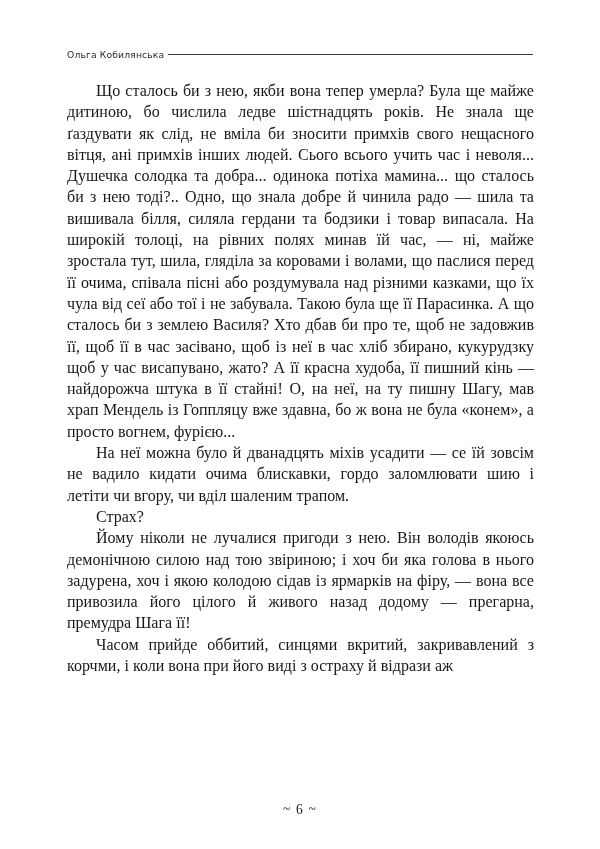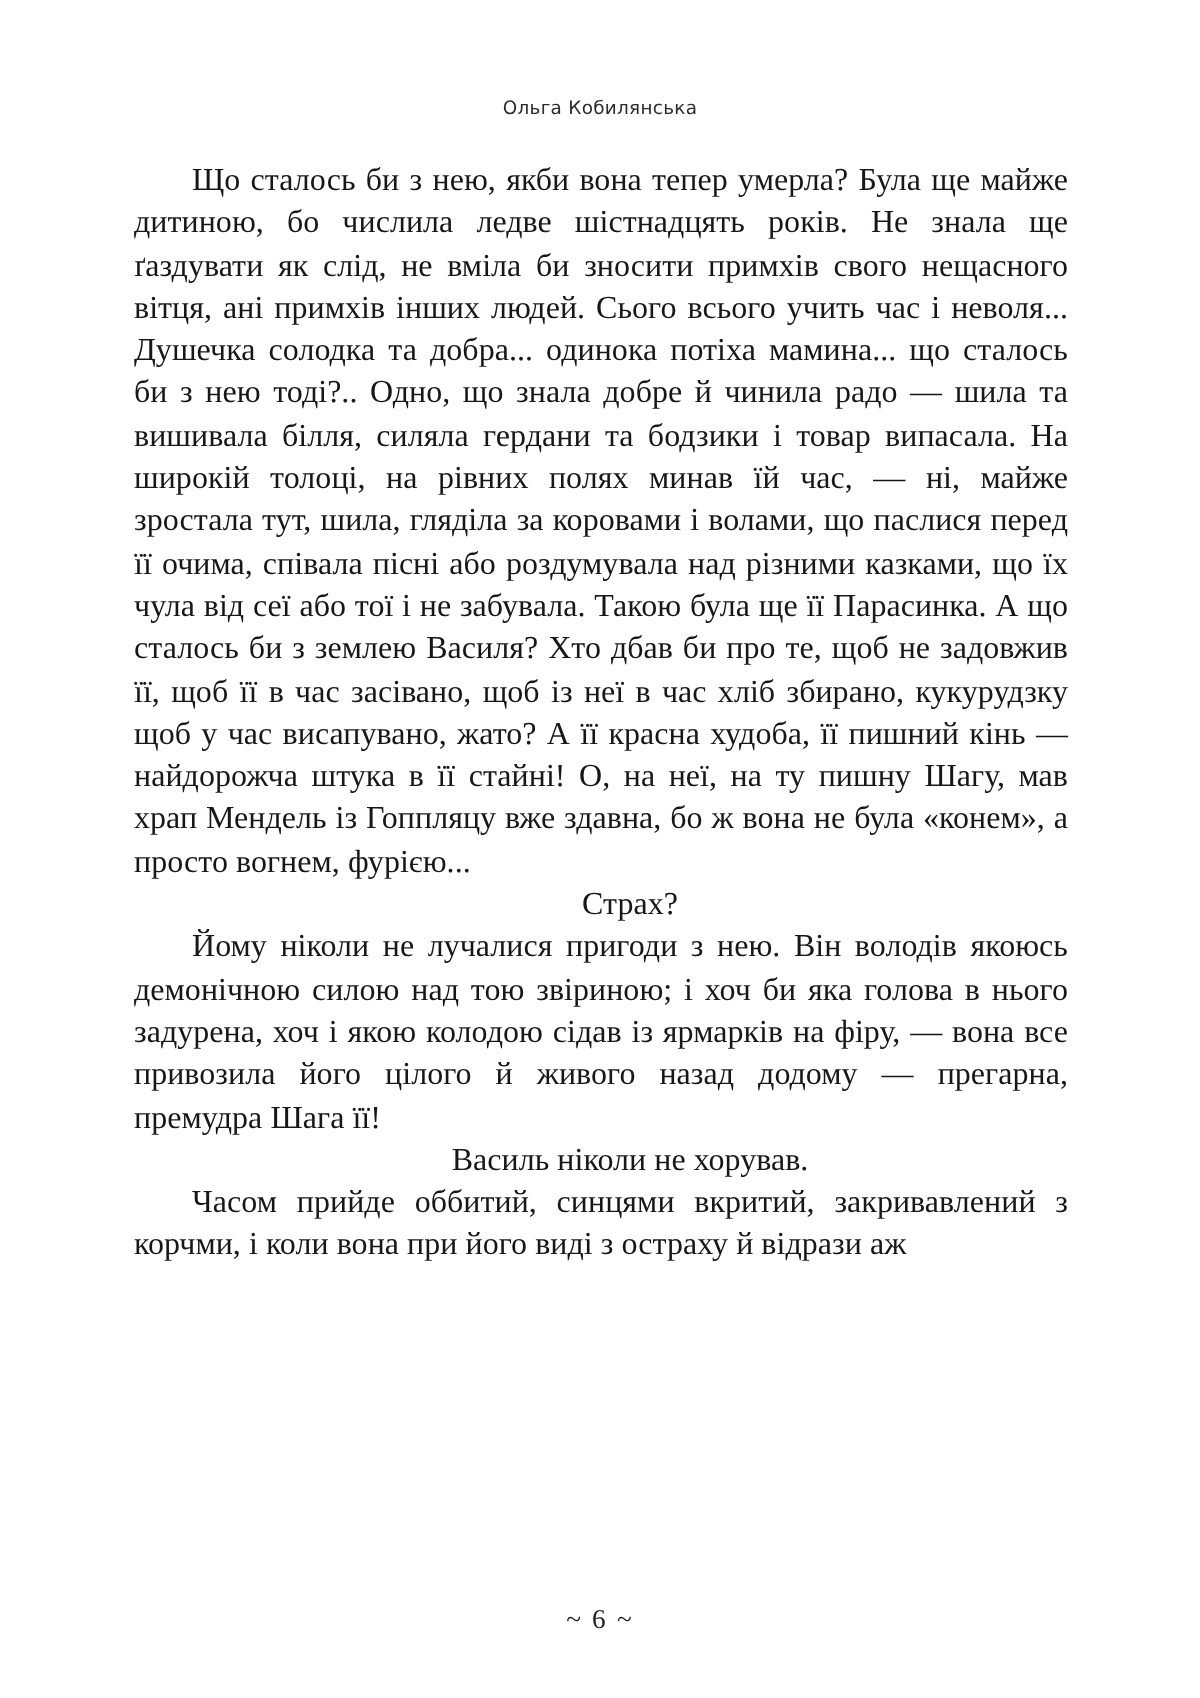--- a/index.html
+++ b/index.html
@@ -23,21 +23,20 @@
 
   
   .running-head {
     position: absolute;
     left: 67px;
     top: 50px;
     width: 466px;
     display: flex;
     align-items: center;
     gap: 4px;
-    flex-direction: column;
   }
   .running-head-name {
     font-family: "DejaVu Sans", "Liberation Sans", sans-serif;
     font-size: 9.2px;
     letter-spacing: 0.15px;
     color: #2b2b2b;
     white-space: nowrap;
     line-height: 1;
   }
   .running-head-rule {
@@ -60,21 +59,21 @@
     text-justify: inter-word;
     font-size: 16px;
     line-height: 21.3px;
     letter-spacing: 0.02px;
     color: #171717;
     -webkit-hyphens: none;
     hyphens: none;
   }
   
   .textblock p.short {
-    text-align: center;
+    text-align: left;
   }
 
   
   .folio {
     position: absolute;
     left: 0;
     top: 803px;
     width: 600px;
     text-align: center;
     font-size: 13.6px;
@@ -88,21 +87,21 @@
 
 <div class="page">
 
   <div class="running-head">
     <span class="running-head-name">Ольга Кобилянська</span>
     <span class="running-head-rule"></span>
   </div>
 
   <div class="textblock">
     <p>Що сталось би з нею, якби вона тепер умерла? Була ще майже дитиною, бо числила ледве шістнадцять років. Не знала ще ґаздувати як слід, не вміла би зносити примхів свого нещасного вітця, ані примхів інших людей. Сього всього учить час і неволя... Душечка солодка та добра... одинока потіха мамина... що сталось би з нею тоді?.. Одно, що знала добре й чинила радо — шила та вишивала білля, силяла гердани та бодзики і товар випасала. На широкій толоці, на рівних полях минав їй час, — ні, майже зростала тут, шила, гляділа за коровами і волами, що паслися перед її очима, співала пісні або роздумувала над різними казками, що їх чула від сеї або тої і не забувала. Такою була ще її Парасинка. А що сталось би з землею Василя? Хто дбав би про те, щоб не задовжив її, щоб її в час засівано, щоб із неї в час хліб збирано, кукурудзку щоб у час висапувано, жато? А її красна худоба, її пишний кінь — найдорожча штука в її стайні! О, на неї, на ту пишну Шагу, мав храп Мендель із Гоппляцу вже здавна, бо ж вона не була «конем», а просто вогнем, фурією...</p>
+    <p>На неї можна було й дванадцять міхів усадити — се їй зовсім не вадило кидати очима блискавки, гордо заломлювати шию і летіти чи вгору, чи вділ шаленим трапом.</p>
     <p class="short">Страх?</p>
     <p>Йому ніколи не лучалися пригоди з нею. Він володів якоюсь демонічною силою над тою звіриною; і хоч би яка голова в нього задурена, хоч і якою колодою сідав із ярмарків на фіру, — вона все привозила його цілого й живого назад додому — прегарна, премудра Шага її!</p>
-    <p class="short">Василь ніколи не хорував.</p>
     <p>Часом прийде оббитий, синцями вкритий, закривавлений з корчми, і коли вона при його виді з остраху й відрази аж</p>
   </div>
 
   <div class="folio">~ 6 ~</div>
 
 </div>
 
 </body></html>

